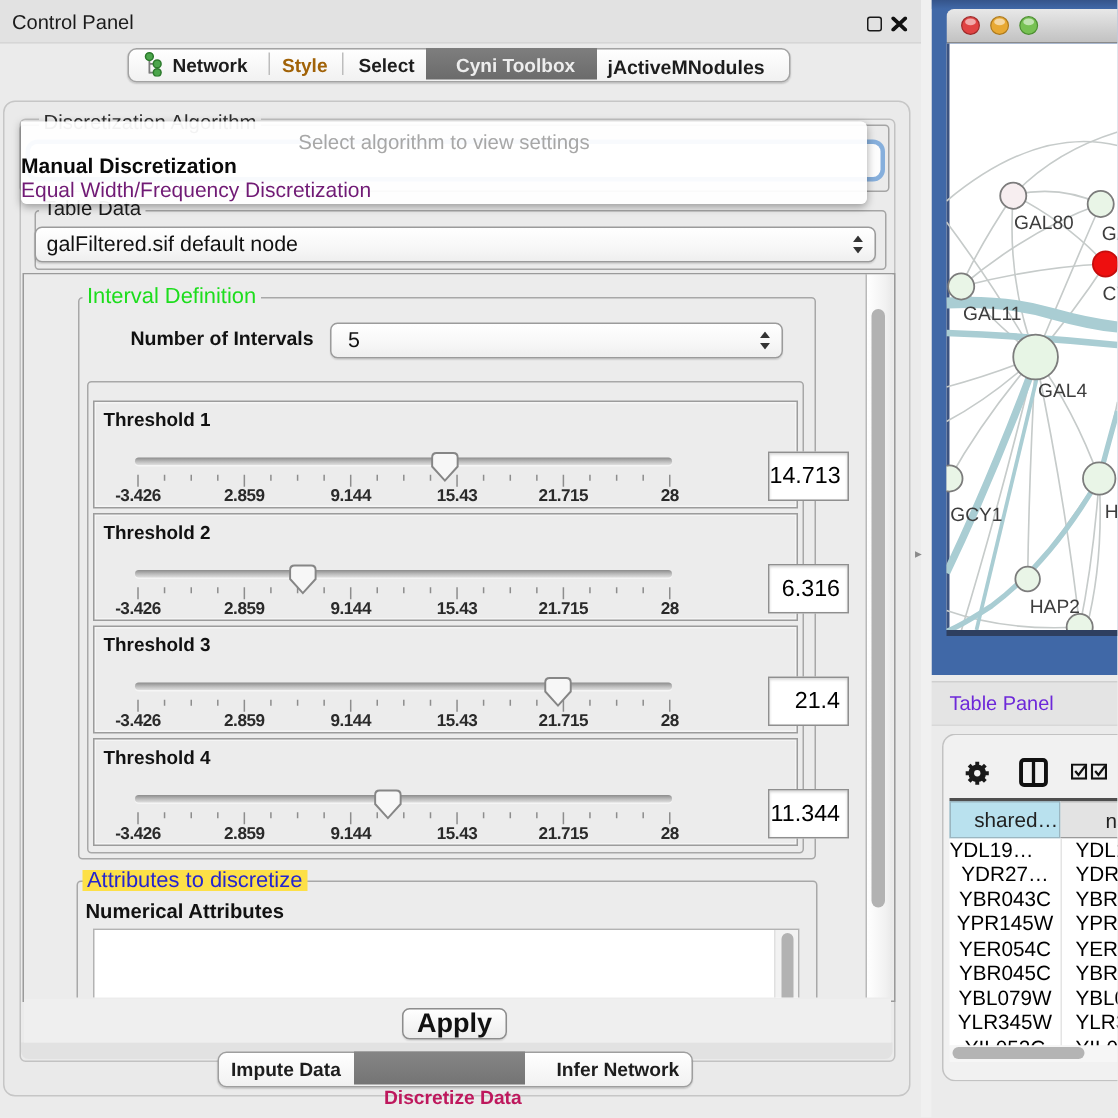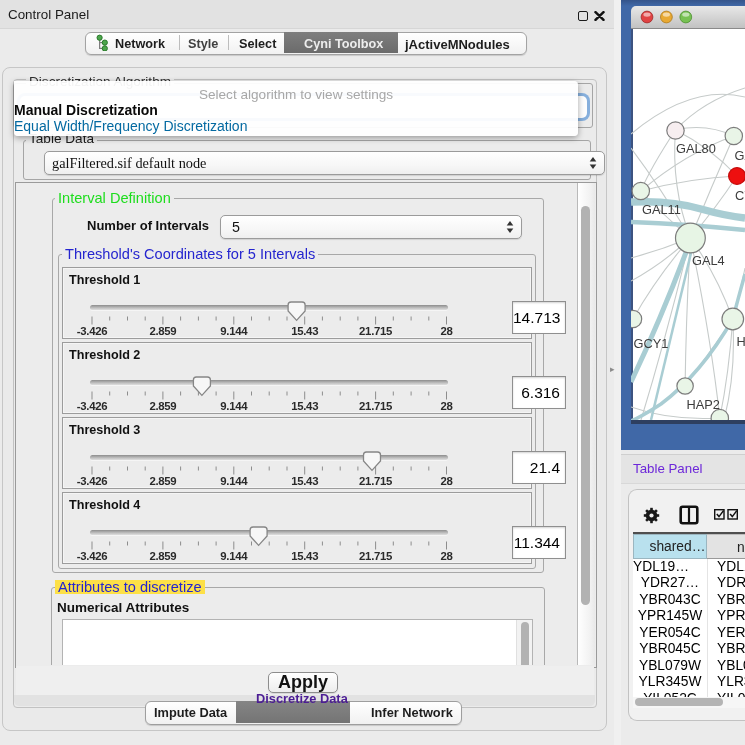--- a/index.html
+++ b/index.html
@@ -35,39 +35,39 @@
 <svg class="abs" style="left:94px;top:34px;" width="16" height="17" viewBox="0 0 16 17">
  <line x1="5.6" y1="4" x2="5.6" y2="15" stroke="#7d7d7d" stroke-width="1.2"></line>
  <line x1="5.6" y1="8.6" x2="10.5" y2="8.6" stroke="#7d7d7d" stroke-width="1.2"></line>
  <line x1="5.6" y1="14.4" x2="10.5" y2="14.4" stroke="#7d7d7d" stroke-width="1.2"></line>
  <circle cx="5.6" cy="3.7" r="2.6" fill="#4ca64c" stroke="#2c7a2c" stroke-width="1"></circle>
  <circle cx="10.8" cy="8.6" r="2.6" fill="#4ca64c" stroke="#2c7a2c" stroke-width="1"></circle>
  <circle cx="10.8" cy="14.4" r="2.6" fill="#4ca64c" stroke="#2c7a2c" stroke-width="1"></circle>
 </svg>
 <div class="abs" style="left:115px;top:36.5px;font-size:12.7px;font-weight:700;color:#1d1d1d;">Network</div>
 <div class="abs" style="left:179px;top:35px;width:1px;height:15px;background:#bdbdbd;"></div>
-<div class="abs" style="left:188px;top:36.5px;font-size:12.7px;font-weight:700;color:#404040;">Style</div>
+<div class="abs" style="left:188px;top:36.5px;font-size:12.7px;font-weight:700;color:#a16207;">Style</div>
 <div class="abs" style="left:228px;top:35px;width:1px;height:15px;background:#bdbdbd;"></div>
 <div class="abs" style="left:239px;top:36.5px;font-size:12.7px;font-weight:700;color:#1d1d1d;">Select</div>
 <div class="abs" style="left:284px;top:32px;width:114px;height:21px;background:linear-gradient(#7e7e7e,#6b6b6b);"></div>
 <div class="abs" style="left:304px;top:36.5px;font-size:12.7px;font-weight:700;color:#ededed;">Cyni Toolbox</div>
 <div class="abs" style="left:405px;top:36.5px;font-size:13px;font-weight:700;color:#1d1d1d;">jActiveMNodules</div>
 
 <div class="abs" style="left:2px;top:67px;width:603px;height:662px;background:#eaeaea;border:1px solid #c6c6c6;border-radius:8px;"></div>
 
 <div class="abs" style="left:13px;top:79px;width:582px;height:627px;background:#ebebeb;border:1px solid #c2c2c2;border-radius:4px;"></div>
 <div class="abs" style="left:14px;top:695px;width:581px;height:11px;background:#e2e2e2;border-radius:0 0 5px 5px;"></div>
 
 <div class="abs" style="left:13px;top:83px;width:578px;height:43px;border:1px solid #a5a5a5;border-radius:3px;"></div>
 <div class="grouplab" style="left:26px;top:75px;background:#ebebeb;color:#2e2e2e;">Discretization Algorithm</div>
 <div class="abs" style="left:20px;top:96px;width:567px;height:22px;border-radius:5px;background:#fdfdfd;box-shadow:0 0 0 3px rgba(100,155,215,0.75);"></div>
 
 <div class="abs" style="left:23px;top:140px;width:566px;height:38px;border:1px solid #a5a5a5;border-radius:3px;"></div>
 <div class="grouplab" style="left:26px;top:132px;background:#ebebeb;color:#1c1c1c;">Table Data</div>
-<div class="combo" style="left:44px;top:151px;width:559px;height:22px;font-family:Liberation Serif, serif;">
+<div class="combo" style="left:23px;top:151px;width:559px;height:22px;">
  <div class="abs" style="left:7px;top:2.5px;font-size:14.3px;color:#111;">galFiltered.sif default node</div>
  <svg class="ar" viewBox="0 0 8 12">
       <path d="M4 0 L7.3 4.4 H0.7 Z" fill="#333"></path>
       <path d="M4 12 L7.3 7.6 H0.7 Z" fill="#333"></path>
     </svg>
 </div>
 
 <div class="abs" style="left:15px;top:182px;width:580px;height:484px;border:1px solid #9a9a9a;background:#ececec;"></div>
 <div class="abs" id="viewport" style="left:16px;top:183px;width:561px;height:482px;background:#ececec;overflow:hidden;">
 
@@ -76,21 +76,20 @@
   <div class="abs" style="left:71px;top:35px;font-size:13px;font-weight:700;color:#111;">Number of Intervals</div>
   <div class="combo" style="left:204px;top:32px;width:300px;height:22px;">
     <div class="abs" style="left:11px;top:2.5px;font-size:14.3px;color:#111;">5</div>
     <svg class="ar" viewBox="0 0 8 12">
         <path d="M4 0 L7.3 4.4 H0.7 Z" fill="#333"></path>
         <path d="M4 12 L7.3 7.6 H0.7 Z" fill="#333"></path>
       </svg>
   </div>
 
   <div class="abs" style="left:42px;top:71px;width:476px;height:313px;border:1px solid #a8a8a8;border-radius:3px;"></div>
-  <div class="grouplab" style="left:46px;top:64px;background:#ececec;color:#2525cf;font-size:14.6px;">Threshold's Coordinates for 5 Intervals</div>
 
   <div class="thpanel" style="top:84px;">
     <div class="thname">Threshold 1</div>
     <div class="track"></div>
     <svg class="abs" style="left:0;top:0;" width="468" height="70" viewBox="0 0 468 70">
       <path d="M46.7,48.5V52.5 M64.5,48.5V52.5 M82.2,48.5V52.5 M117.6,48.5V52.5 M135.4,48.5V52.5 M153.1,48.5V52.5 M188.5,48.5V52.5 M206.2,48.5V52.5 M224.0,48.5V52.5 M259.4,48.5V52.5 M277.2,48.5V52.5 M294.9,48.5V52.5 M330.3,48.5V52.5 M348.1,48.5V52.5 M365.8,48.5V52.5" stroke="#8d8d8d" stroke-width="1"></path>
       <path d="M29.0,48.5V56.5 M99.9,48.5V56.5 M170.8,48.5V56.5 M241.7,48.5V56.5 M312.6,48.5V56.5 M383.5,48.5V56.5" stroke="#8d8d8d" stroke-width="1"></path>
       <path d="M225.1,43 L225.1,37 Q225.1,34 228.1,34 L239.1,34 Q242.1,34 242.1,37 L242.1,43 L233.6,52.4 Z" fill="#f7f7f7" stroke="#868686" stroke-width="1.3"></path>
     </svg>
     <div class="tickslab" style="left:-3px;top:57px;">-3.426</div>
@@ -164,27 +163,27 @@
 
 <div class="abs" style="left:577px;top:183px;width:17px;height:482px;background:linear-gradient(90deg,#ffffff,#f2f2f2 70%,#e9e9e9);border-left:1px solid #b9b9b9;"></div>
 <div class="abs" style="left:581px;top:206px;width:9px;height:399px;background:#b2b2b2;border-radius:5px;"></div>
 
 <div class="abs" style="left:16px;top:666px;width:578px;height:29px;background:#efefef;"></div>
 <div class="abs" style="left:268px;top:672px;width:68px;height:19px;border:1px solid #8d8d8d;border-radius:5px;background:linear-gradient(#ffffff,#ededed);box-shadow:0 1px 1px rgba(0,0,0,0.1);text-align:center;line-height:19px;font-size:18px;font-weight:700;color:#111;">Apply</div>
 
 <div class="abs" style="left:145px;top:701px;width:315px;height:22px;background:linear-gradient(#ffffff,#f1f1f1);border:1px solid #9e9e9e;border-radius:6px;box-shadow:0 1px 1px rgba(0,0,0,0.15);"></div>
 <div class="abs" style="left:154px;top:705px;font-size:12.8px;font-weight:700;color:#1d1d1d;">Impute Data</div>
 <div class="abs" style="left:236px;top:701px;width:114px;height:22px;background:linear-gradient(#858585,#747474);"></div>
-<div class="abs" style="left:256px;top:691px;font-size:12.8px;font-weight:700;color:#4c1d95;">Discretize Data</div>
+<div class="abs" style="left:256px;top:724px;font-size:12.8px;font-weight:700;color:#be185d;">Discretize Data</div>
 <div class="abs" style="left:371px;top:705px;font-size:12.8px;font-weight:700;color:#1d1d1d;">Infer Network</div>
 
 <div class="abs" style="left:14px;top:80.5px;width:564px;height:55px;background:rgba(255,255,255,0.94);border-radius:0 4px 4px 4px;box-shadow:0 2px 6px rgba(0,0,0,0.35);z-index:50;"></div>
 <div class="abs" style="left:14px;top:86.5px;width:564px;text-align:center;font-size:13.6px;font-weight:500;color:#a7a7a7;z-index:51;">Select algorithm to view settings</div>
 <div class="abs" style="left:14px;top:101.5px;font-size:14px;font-weight:700;color:#0a0a0a;z-index:51;">Manual Discretization</div>
-<div class="abs" style="left:14px;top:118px;font-size:14px;color:#0369a1;z-index:51;">Equal Width/Frequency Discretization</div>
+<div class="abs" style="left:14px;top:118px;font-size:14px;color:#701a75;z-index:51;">Equal Width/Frequency Discretization</div>
 
 <div class="abs" style="left:621px;top:0;width:124px;height:450px;background:#4068a7;"></div>
 <div class="abs" style="left:621px;top:0;width:124px;height:6px;background:linear-gradient(#35548a,#4068a7);"></div>
 
 <div class="abs" style="left:631px;top:6px;width:114px;height:22px;background:linear-gradient(#e8e8e8,#cdcdcd 70%,#c2c2c2);border-radius:5px 0 0 0;border-bottom:1px solid #8a8a8a;"></div>
 <svg class="abs" style="left:640px;top:10px;" width="60" height="14" viewBox="0 0 60 14">
   <circle cx="7" cy="7" r="5.9" fill="#e04343" stroke="#9e2a2a" stroke-width="0.8"></circle>
   <ellipse cx="7" cy="4.6" rx="3.6" ry="2.2" fill="rgba(255,255,255,0.55)"></ellipse>
   <circle cx="26.4" cy="7" r="5.9" fill="#e8a933" stroke="#ad7a1d" stroke-width="0.8"></circle>
   <ellipse cx="26.4" cy="4.6" rx="3.6" ry="2.2" fill="rgba(255,255,255,0.55)"></ellipse>

